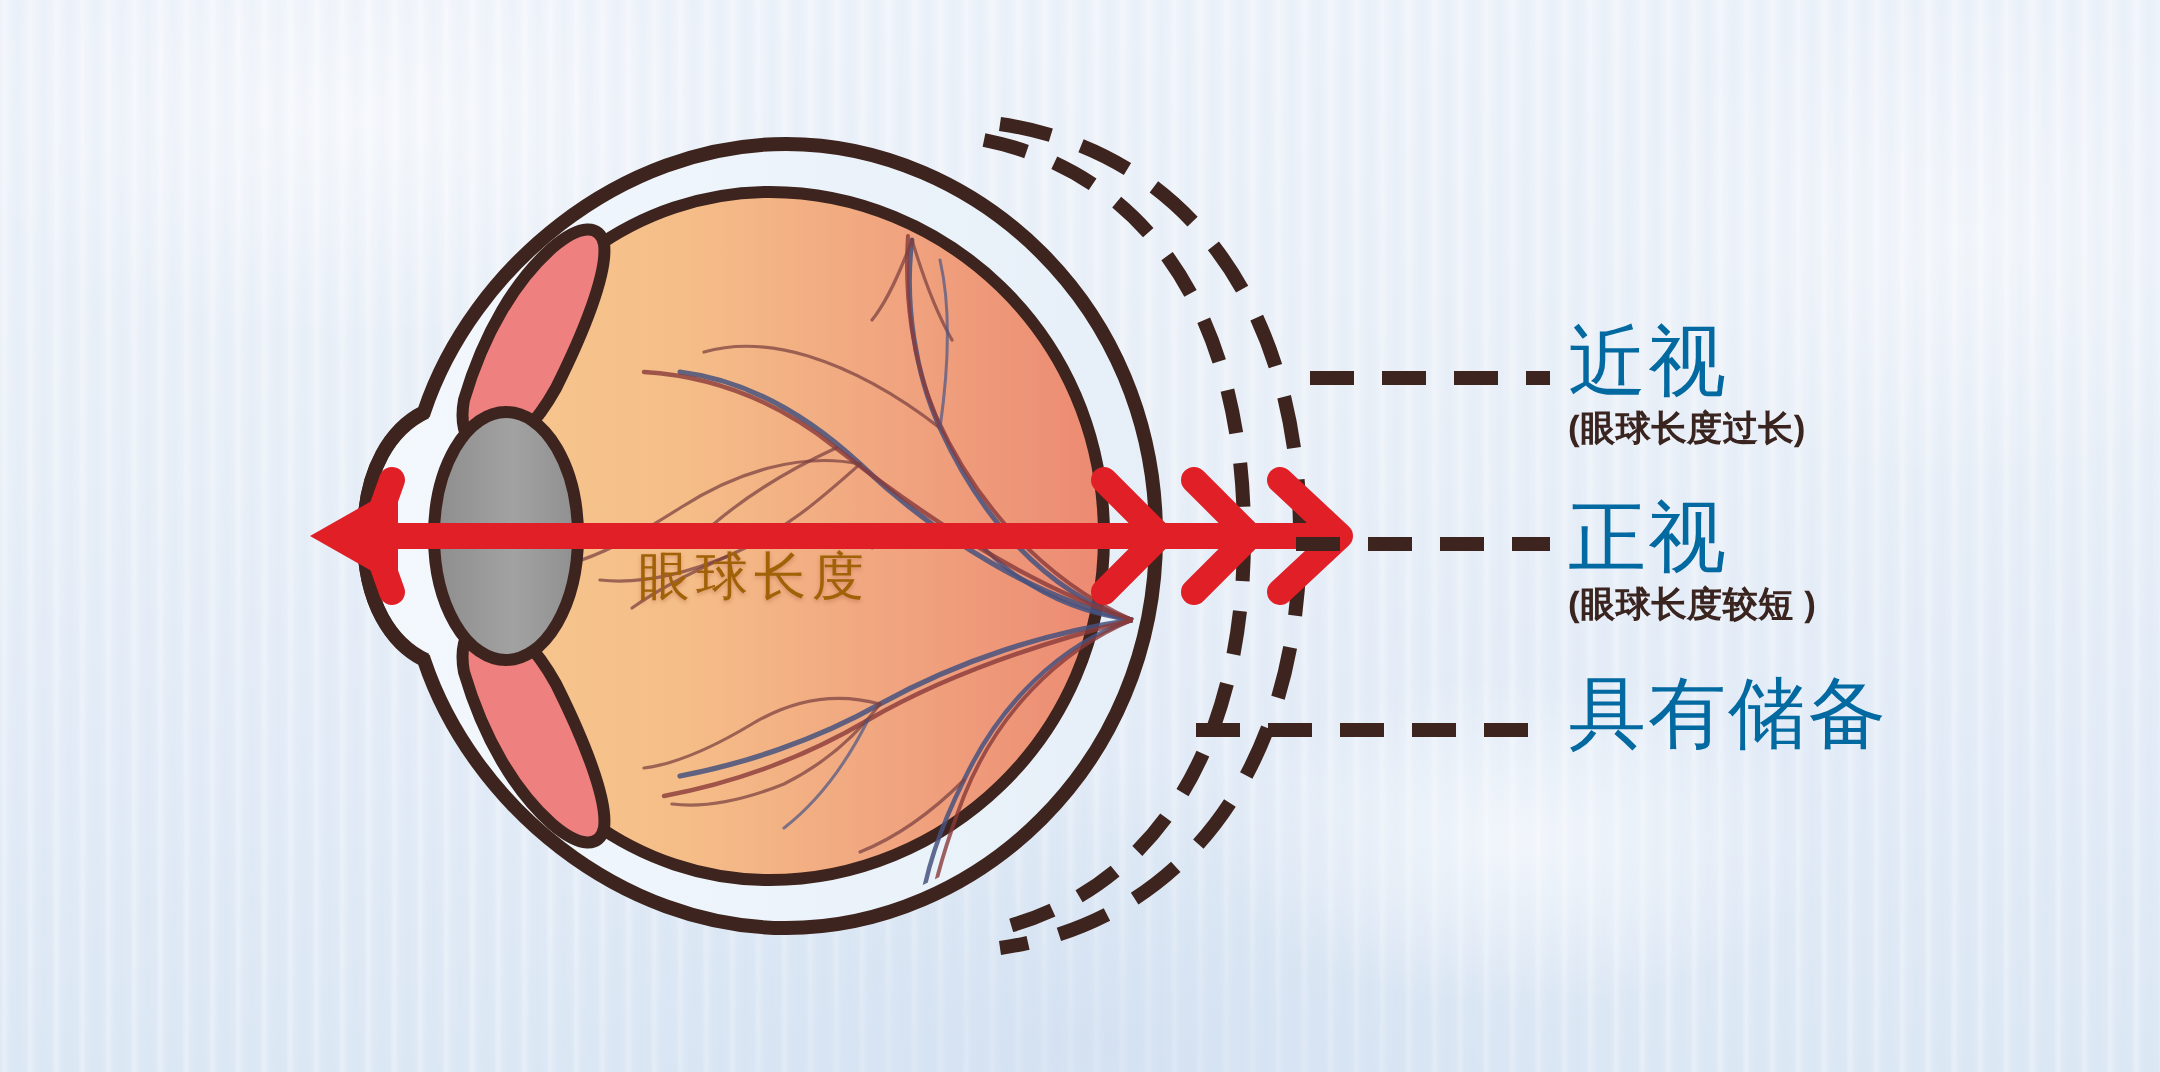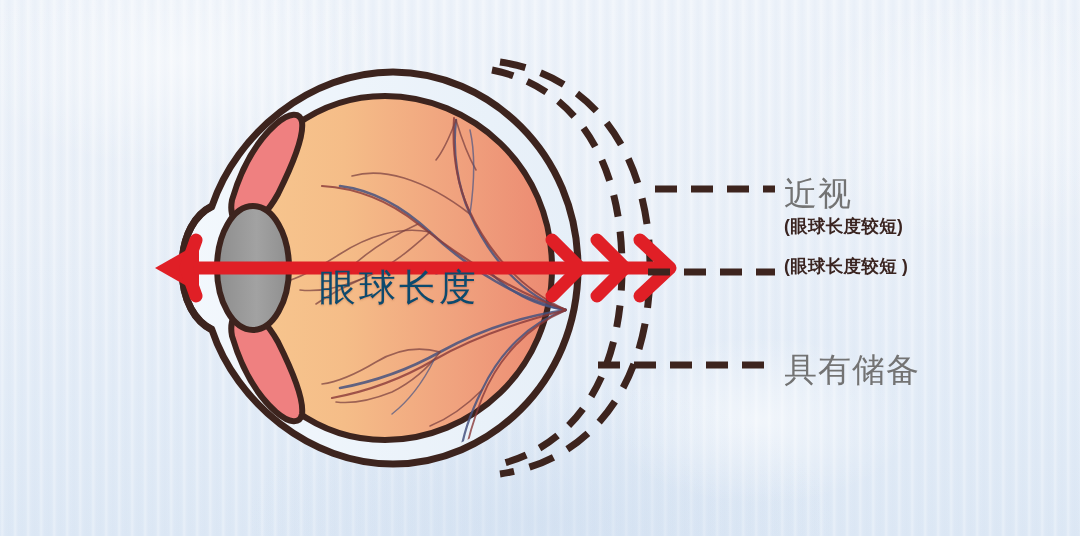--- a/index.html
+++ b/index.html
@@ -35,34 +35,34 @@
       radial-gradient(ellipse 260px 180px at 980px 120px, rgba(255,255,255,.35), rgba(255,255,255,0) 70%),
       radial-gradient(ellipse 420px 200px at 540px 520px, rgba(196,214,236,.35), rgba(255,255,255,0) 70%);
   }
 
   
   #diagram{position:absolute;left:0;top:0;width:1080px;height:536px;}
 
   
   .label-block{position:absolute;}
   .label-title{
-    font-size:33px;line-height:36px;color:#737373;
-    letter-spacing:1px;white-space:nowrap;font-weight:400;margin-top:12px;
+    font-size:39px;line-height:36px;color:#0369a1;
+    letter-spacing:1px;white-space:nowrap;font-weight:400;
   }
   .label-sub{
     font-size:17.5px;line-height:22px;color:#3a2420;
     letter-spacing:.3px;white-space:nowrap;margin-top:3px;font-weight:700;
   }
   #lbl-myopia{left:784px;top:164px;}
   #lbl-emmetropia{left:784px;top:252px;}
   #lbl-reserve{left:784px;top:340px;}
 
   .axis-caption{
     position:absolute;left:319px;top:271px;
-    font-size:37px;line-height:34px;color:#0c4a6e;
+    font-size:26px;line-height:34px;color:#a16207;
     letter-spacing:3px;white-space:nowrap;
     text-shadow:0 1px 2px rgba(150,70,40,.35);
   }
 </style>
 </head>
 <body>
 
 <div id="stage">
 
   <div class="bg"></div>
@@ -191,24 +191,25 @@
       <path d="M 655 189 L 775 189" stroke-dasharray="22 14"></path>
       <path d="M 648 272 L 775 272" stroke-dasharray="22 14"></path>
       <path d="M 598 365 L 775 365" stroke-dasharray="22 14"></path>
     </g>
   </svg>
 
   <div class="axis-caption">眼球长度</div>
 
   <div class="label-block" id="lbl-myopia">
     <div class="label-title">近视</div>
-    <div class="label-sub">(眼球长度较短)</div>
+    <div class="label-sub">(眼球长度过长)</div>
   </div>
 
   <div class="label-block" id="lbl-emmetropia">
+    <div class="label-title">正视</div>
     <div class="label-sub">(眼球长度较短 )</div>
   </div>
 
   <div class="label-block" id="lbl-reserve">
     <div class="label-title">具有储备</div>
   </div>
 
 </div>
 
 </body></html>

